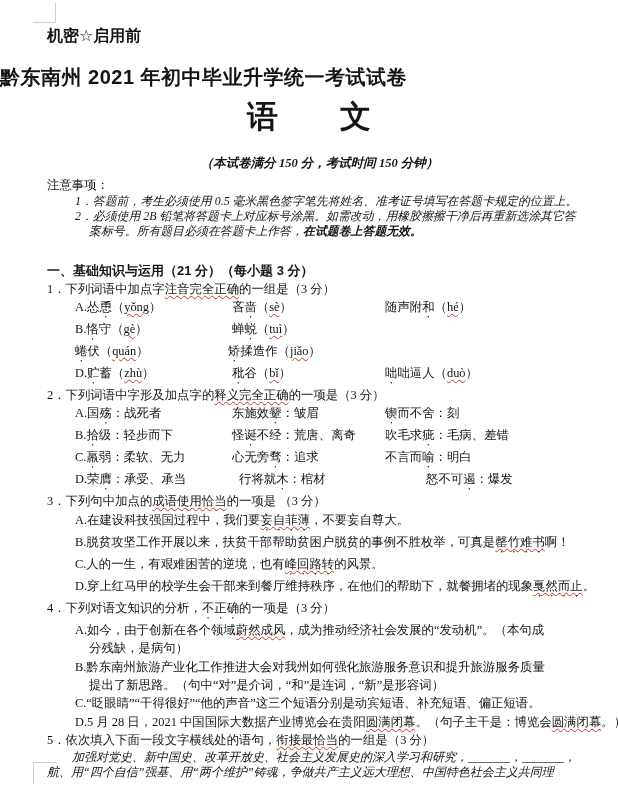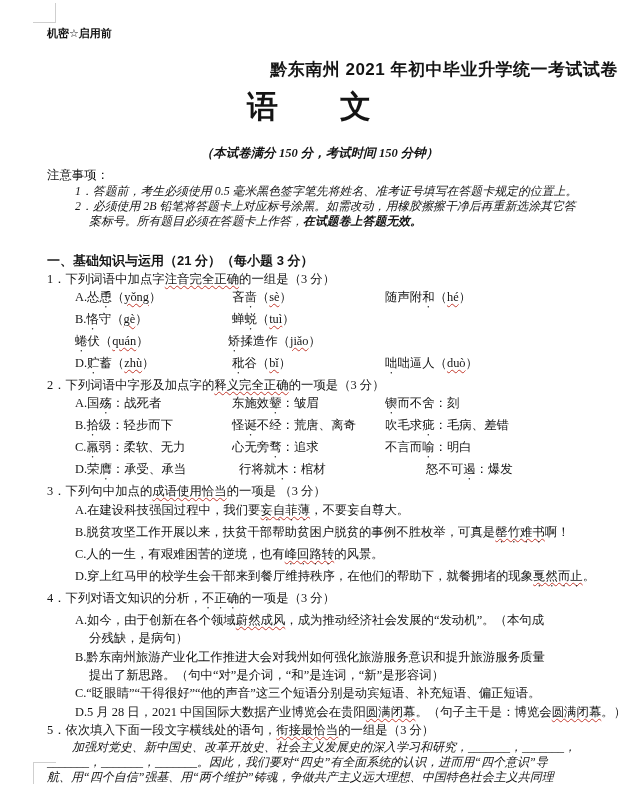--- a/index.html
+++ b/index.html
@@ -4,22 +4,22 @@
 <style>
   html,body{margin:0;padding:0;background:#ffffff;}
   .page{
     position:relative;width:618px;height:790px;background:#fff;overflow:hidden;
     font-family:"Liberation Serif","DejaVu Serif",serif;color:#141414;
   }
   .crop{position:absolute;}
   .crop.tl{left:33px;top:3px;width:22px;height:19px;border-right:1px solid #cfcfcf;border-bottom:1px solid #cfcfcf;}
   .crop.bl{left:33px;top:762px;width:22px;height:21px;border-left:1px solid #cfcfcf;border-top:1px solid #cfcfcf;}
   .hei{font-family:"Liberation Sans","DejaVu Sans",sans-serif;font-weight:bold;}
-  .confidential{margin:26px 0 0 47px;font-size:11px;}
-  .title{text-align:right;margin-top:17px;font-size:17px;letter-spacing:.5px;}
+  .confidential{margin:26px 0 0 47px;font-size:16px;}
+  .title{text-align:left;margin-top:17px;font-size:20px;letter-spacing:.5px;}
   .subject{text-align:center;margin-top:5px;font-size:31px;}
   .exam-info{text-align:center;margin-top:17px;font-size:12.5px;font-weight:bold;font-style:italic;padding-left:21px;}
   .notes-label{margin-left:47px;margin-top:5px;font-size:12.4px;}
   .note{margin-left:75px;font-size:11.9px;line-height:15.2px;font-style:italic;white-space:nowrap;}
   .note.cont{margin-left:89px;}
   .sec-heading{margin:22px 0 0 47px;font-size:13px;}
   .line{margin-left:47px;font-size:12.4px;line-height:18.4px;white-space:nowrap;}
   .line.opt{margin-left:75px;}
   .line.opt2{margin-left:89px;}
   .row{display:flex;margin-left:75px;font-size:12.4px;line-height:18.4px;white-space:nowrap;}
@@ -106,16 +106,15 @@
   <div class="line"><span>4．下列对语文知识的分析，</span><span class="m-dot">不正确</span><span>的一项是（3 分）</span></div>
   <div class="line opt"><span>A.如今，由于创新在各个领域</span><span class="m-py">蔚然成风</span><span>，成为推动经济社会发展的“发动机”。（本句成</span></div>
   <div class="line opt2"><span>分残缺，是病句）</span></div>
   <div class="line opt"><span>B.黔东南州旅游产业化工作推进大会对我州如何强化旅游服务意识和提升旅游服务质量</span></div>
   <div class="line opt2"><span>提出了新思路。（句中“对”是介词，“和”是连词，“新”是形容词）</span></div>
   <div class="line opt"><span>C.“眨眼睛”“干得很好”“他的声音”这三个短语分别是动宾短语、补充短语、偏正短语。</span></div>
   <div class="line opt"><span>D.5 月 28 日，2021 中国国际大数据产业博览会在贵阳</span><span class="m-py">圆满闭幕</span><span>。（句子主干是：博览会</span><span class="m-py">圆满闭幕</span><span>。）</span></div>
 
   <div class="line"><span>5．依次填入下面一段文字横线处的语句，</span><span class="m-py">衔接最恰当</span><span>的一组是（3 分）</span></div>
   <div class="pass first"><span>加强对党史、新中国史、改革开放史、社会主义发展史的深入学习和研究，_______，_______，</span></div>
-  <div class="pass"><span>_______，_______，_______。因此，我们要对“四史”有全面系统的认识，进而用“四个意识”导</span></div>
   <div class="pass"><span>航、用“四个自信”强基、用“两个维护”铸魂，争做共产主义远大理想、中国特色社会主义共同理</span></div>
 
 </div>
 
 </body></html>

